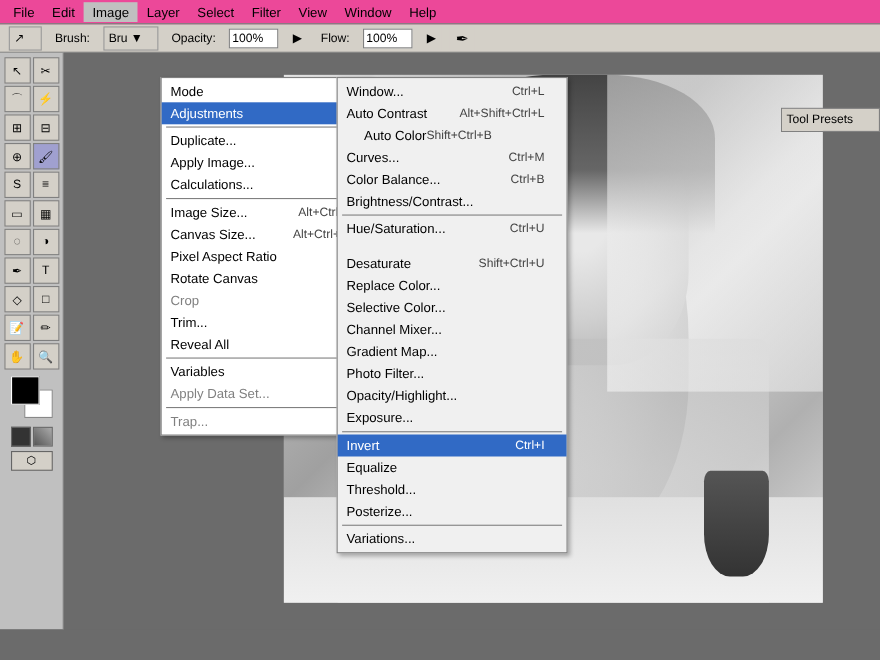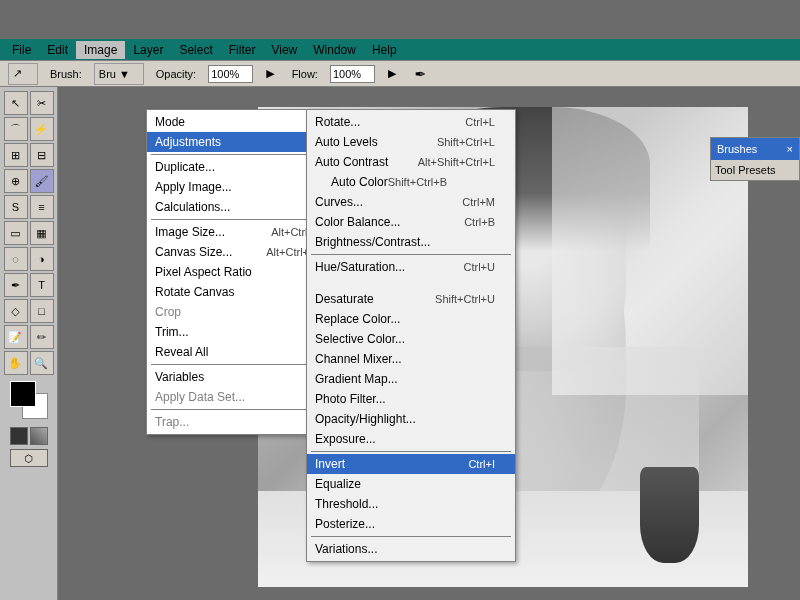--- a/index.html
+++ b/index.html
@@ -2,28 +2,27 @@
 <html><head>
   <meta charset="utf-8">
   <style>
     * { margin: 0; padding: 0; box-sizing: border-box; }
     body { width: 800px; height: 600px; background: #6b6b6b; font-family: 'Arial', sans-serif; font-size: 12px; overflow: hidden; position: relative; }
 
     
     #menu-bar {
       width: 100%;
       height: 22px;
-      background: #0f766e;
+      background: #ec4899;
       border-bottom: 1px solid #808080;
       display: flex;
       align-items: center;
       padding: 0 4px;
       position: relative;
       z-index: 1000;
-      margin-top: 39px;
     }
     .menu-item {
       padding: 2px 8px;
       cursor: pointer;
       color: #000;
       font-size: 12px;
     }
     .menu-item.active { background: #c0c0c0; }
     .toolbar-btn {
       height: 22px;
@@ -365,26 +364,22 @@
         <span>Apply Data Set...</span>
       </div>
       <div class="menu-separator"></div>
       <div class="menu-section-item disabled">
         <span>Trap...</span>
       </div>
     </div>
 
     <div id="adjustments-menu">
       <div class="menu-section-item" style="display:flex;justify-content:space-between;">
-        <span>Rotate...</span>
+        <span>Window...</span>
         <span class="shortcut">Ctrl+L</span>
-      </div>
-      <div class="menu-section-item" style="display:flex;justify-content:space-between;">
-        <span>Auto Levels</span>
-        <span class="shortcut">Shift+Ctrl+L</span>
       </div>
       <div class="menu-section-item" style="display:flex;justify-content:space-between;">
         <span>Auto Contrast</span>
         <span class="shortcut">Alt+Shift+Ctrl+L</span>
       </div>
       <div class="menu-section-item" style="display:flex;justify-content:flex-start;padding-left:24px;">
         <span>Auto Color</span>
         <span class="shortcut">Shift+Ctrl+B</span>
       </div>
       <div class="menu-section-item" style="display:flex;justify-content:space-between;">
@@ -442,23 +437,19 @@
       <div class="menu-section-item">
         <span>Posterize...</span>
       </div>
       <div class="menu-separator"></div>
       <div class="menu-section-item">
         <span>Variations...</span>
       </div>
     </div>
 
     <div id="brushes-panel">
-      <div class="palette-bar">
-        <span>Brushes</span>
-        <span class="palette-close">×</span>
-      </div>
       <div style="padding:4px;font-size:11px;background:#d4d0c8;">
         <span>Tool Presets</span>
       </div>
     </div>
   </div>
 
 </div>
 
 </body></html>

